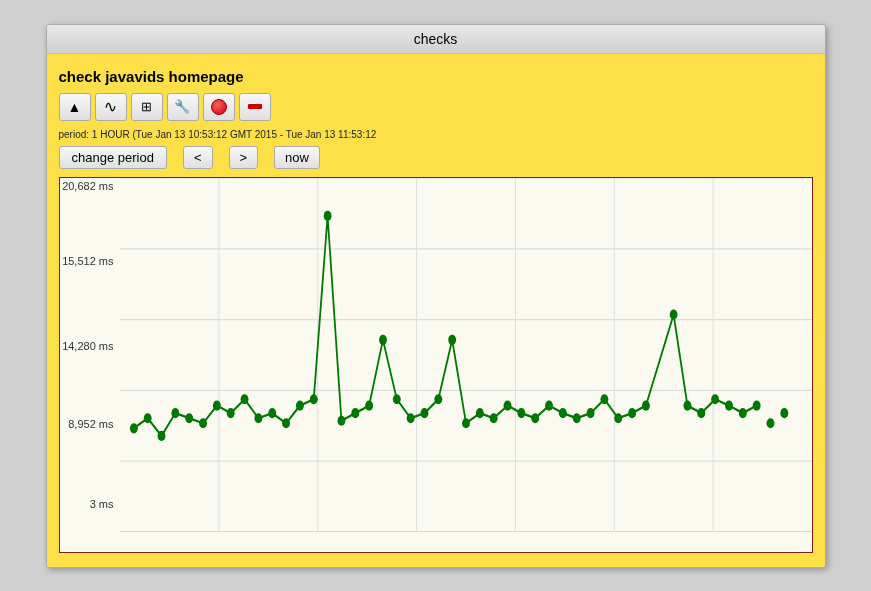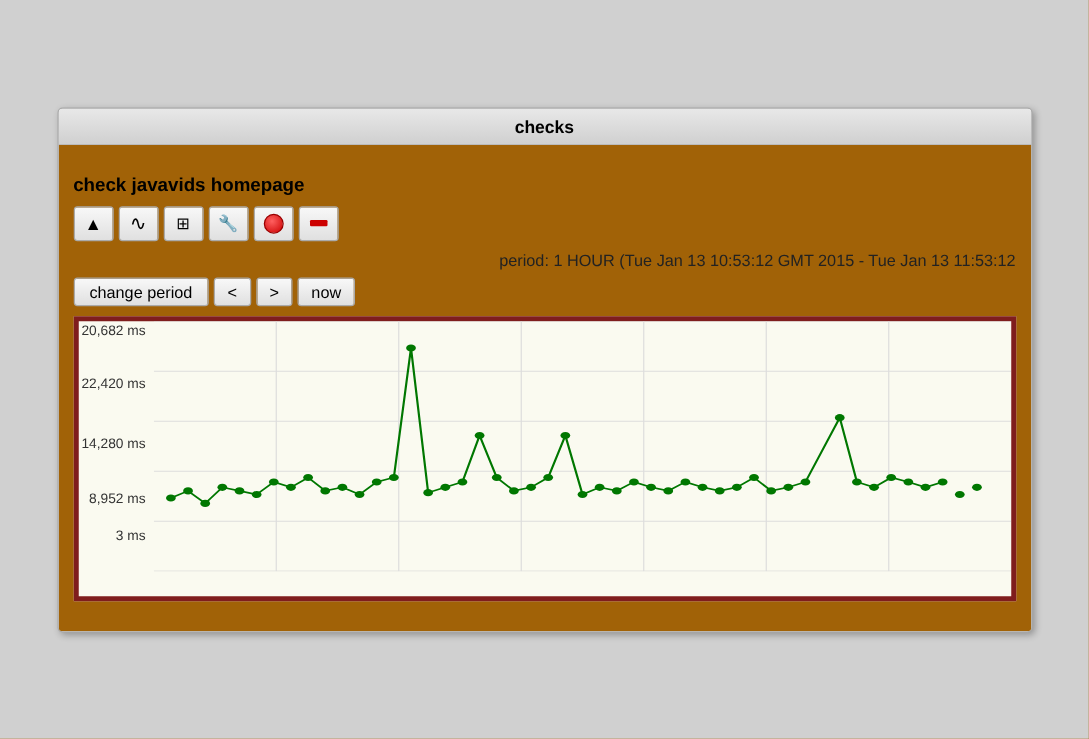--- a/index.html
+++ b/index.html
@@ -18,27 +18,27 @@
       background: #f0f0f0;
       border: 1px solid #aaa;
       border-radius: 4px;
       overflow: hidden;
       box-shadow: 2px 2px 6px rgba(0,0,0,0.3);
     }
     .title-bar {
       background: linear-gradient(to bottom, #e8e8e8, #d0d0d0);
       text-align: center;
       padding: 6px 10px;
-      font-weight: bold;
+      font-weight: normal;
       font-size: 14px;
       border-bottom: 1px solid #bbb;
     }
     .content {
-      padding: 24px 12px;
-      background: #a16207;
+      padding: 14px 12px;
+      background: #fde047;
     }
     .check-title {
       font-weight: bold;
       font-size: 15px;
       margin-bottom: 8px;
     }
     .toolbar {
       display: flex;
       gap: 4px;
       margin-bottom: 8px;
@@ -68,28 +68,27 @@
       background: radial-gradient(circle at 40% 35%, #ff6060, #cc0000);
       border: 1px solid #990000;
     }
     .red-bar {
       width: 14px;
       height: 5px;
       background: #cc0000;
       border-radius: 1px;
     }
     .period-text {
-      font-size: 13px;
+      font-size: 10px;
       margin-bottom: 6px;
       color: #222;
-      text-align: right;
     }
     .nav-bar {
       display: flex;
-      gap: 4px;
+      gap: 16px;
       margin-bottom: 8px;
       align-items: flex-end;
     }
     .nav-btn {
       padding: 3px 10px;
       border: 1px solid #aaa;
       background: linear-gradient(to bottom, #f8f8f8, #e0e0e0);
       border-radius: 3px;
       cursor: pointer;
       font-size: 13px;
@@ -97,23 +96,23 @@
     .change-period-btn {
       padding: 3px 12px;
       border: 1px solid #aaa;
       background: linear-gradient(to bottom, #f8f8f8, #e0e0e0);
       border-radius: 3px;
       cursor: pointer;
       font-size: 13px;
     }
     .chart-container {
       background: #fafaf0;
-      border: 4px solid #7f1d1d;
+      border: 1px solid #7f1d1d;
       position: relative;
-      height: 228px;
+      height: 376px;
       overflow: hidden;
     }
     .chart-area {
       position: absolute;
       top: 0; left: 60px; right: 0; bottom: 20px;
     }
     .y-axis {
       position: absolute;
       left: 0; top: 0; bottom: 20px; width: 60px;
     }
@@ -162,21 +161,21 @@
     <div class="nav-bar">
       <button class="change-period-btn">change period</button>
       <button class="nav-btn">&lt;</button>
       <button class="nav-btn">&gt;</button>
       <button class="nav-btn">now</button>
     </div>
     <div class="chart-container">
 
       <div class="y-axis">
         <span class="y-label" style="top: 2px;">20,682 ms</span>
-        <span class="y-label" style="top: 22%;">22,420 ms</span>
+        <span class="y-label" style="top: 22%;">15,512 ms</span>
         <span class="y-label" style="top: 46%;">14,280 ms</span>
         <span class="y-label" style="top: 68%;">8,952 ms</span>
         <span class="y-label" style="bottom: 22px;">3 ms</span>
       </div>
 
       <div class="chart-area">
         <svg class="chart-svg" viewBox="0 0 700 280" preserveAspectRatio="none">
 
           <line x1="0" y1="0" x2="700" y2="0" stroke="#ddd" stroke-width="1"></line>
           <line x1="0" y1="56" x2="700" y2="56" stroke="#ddd" stroke-width="1"></line>

